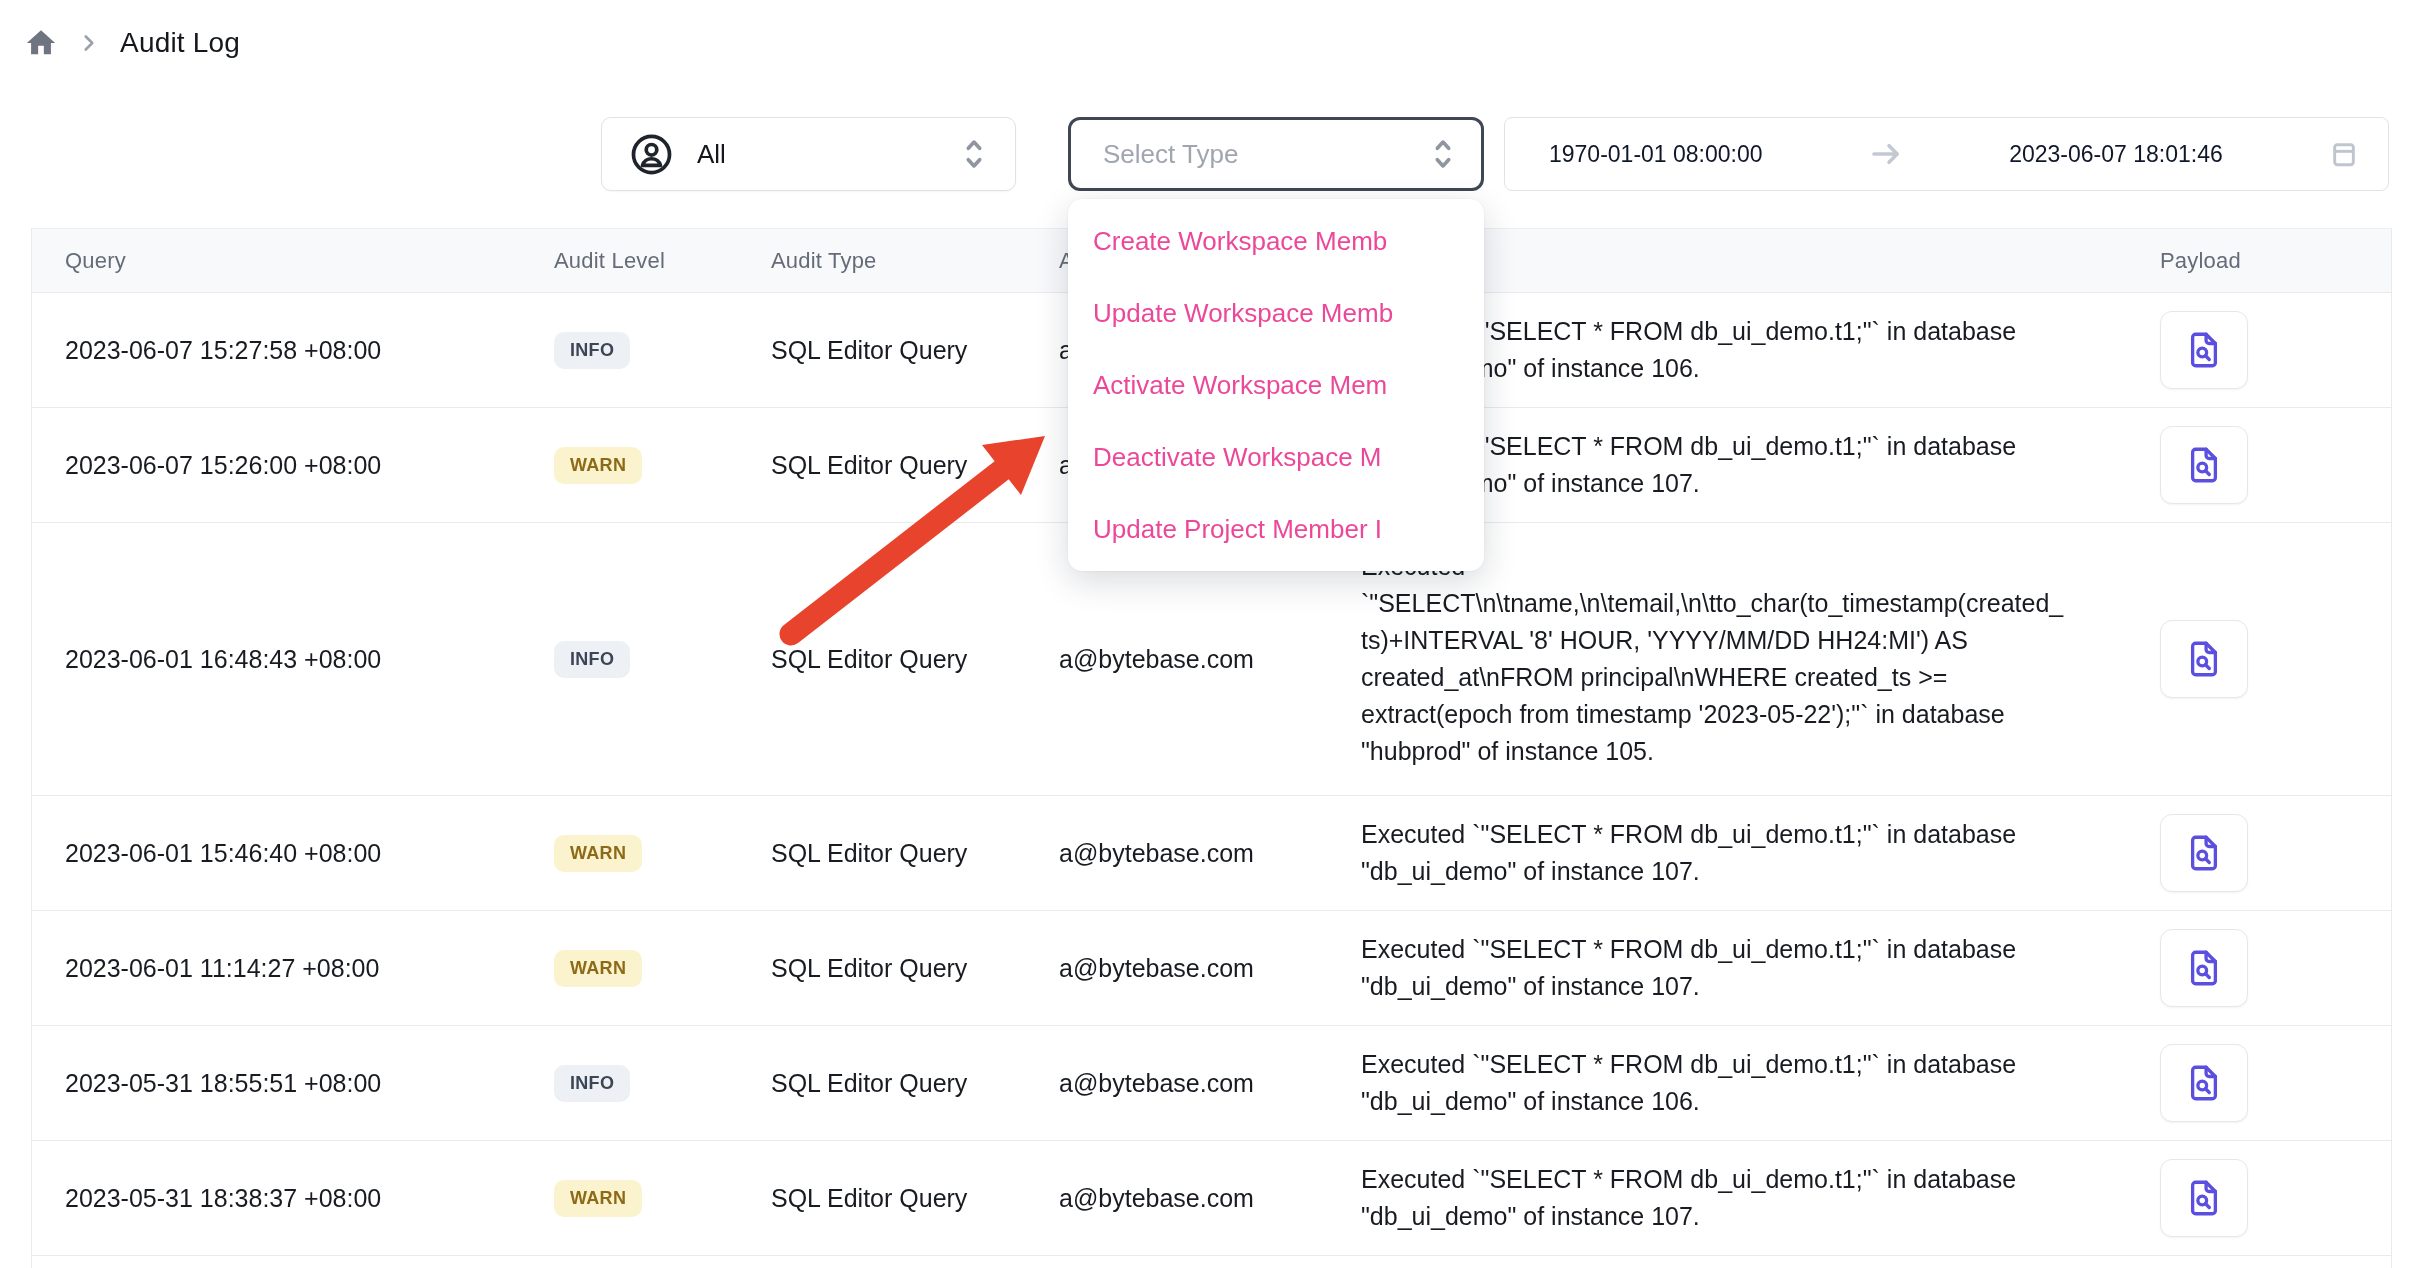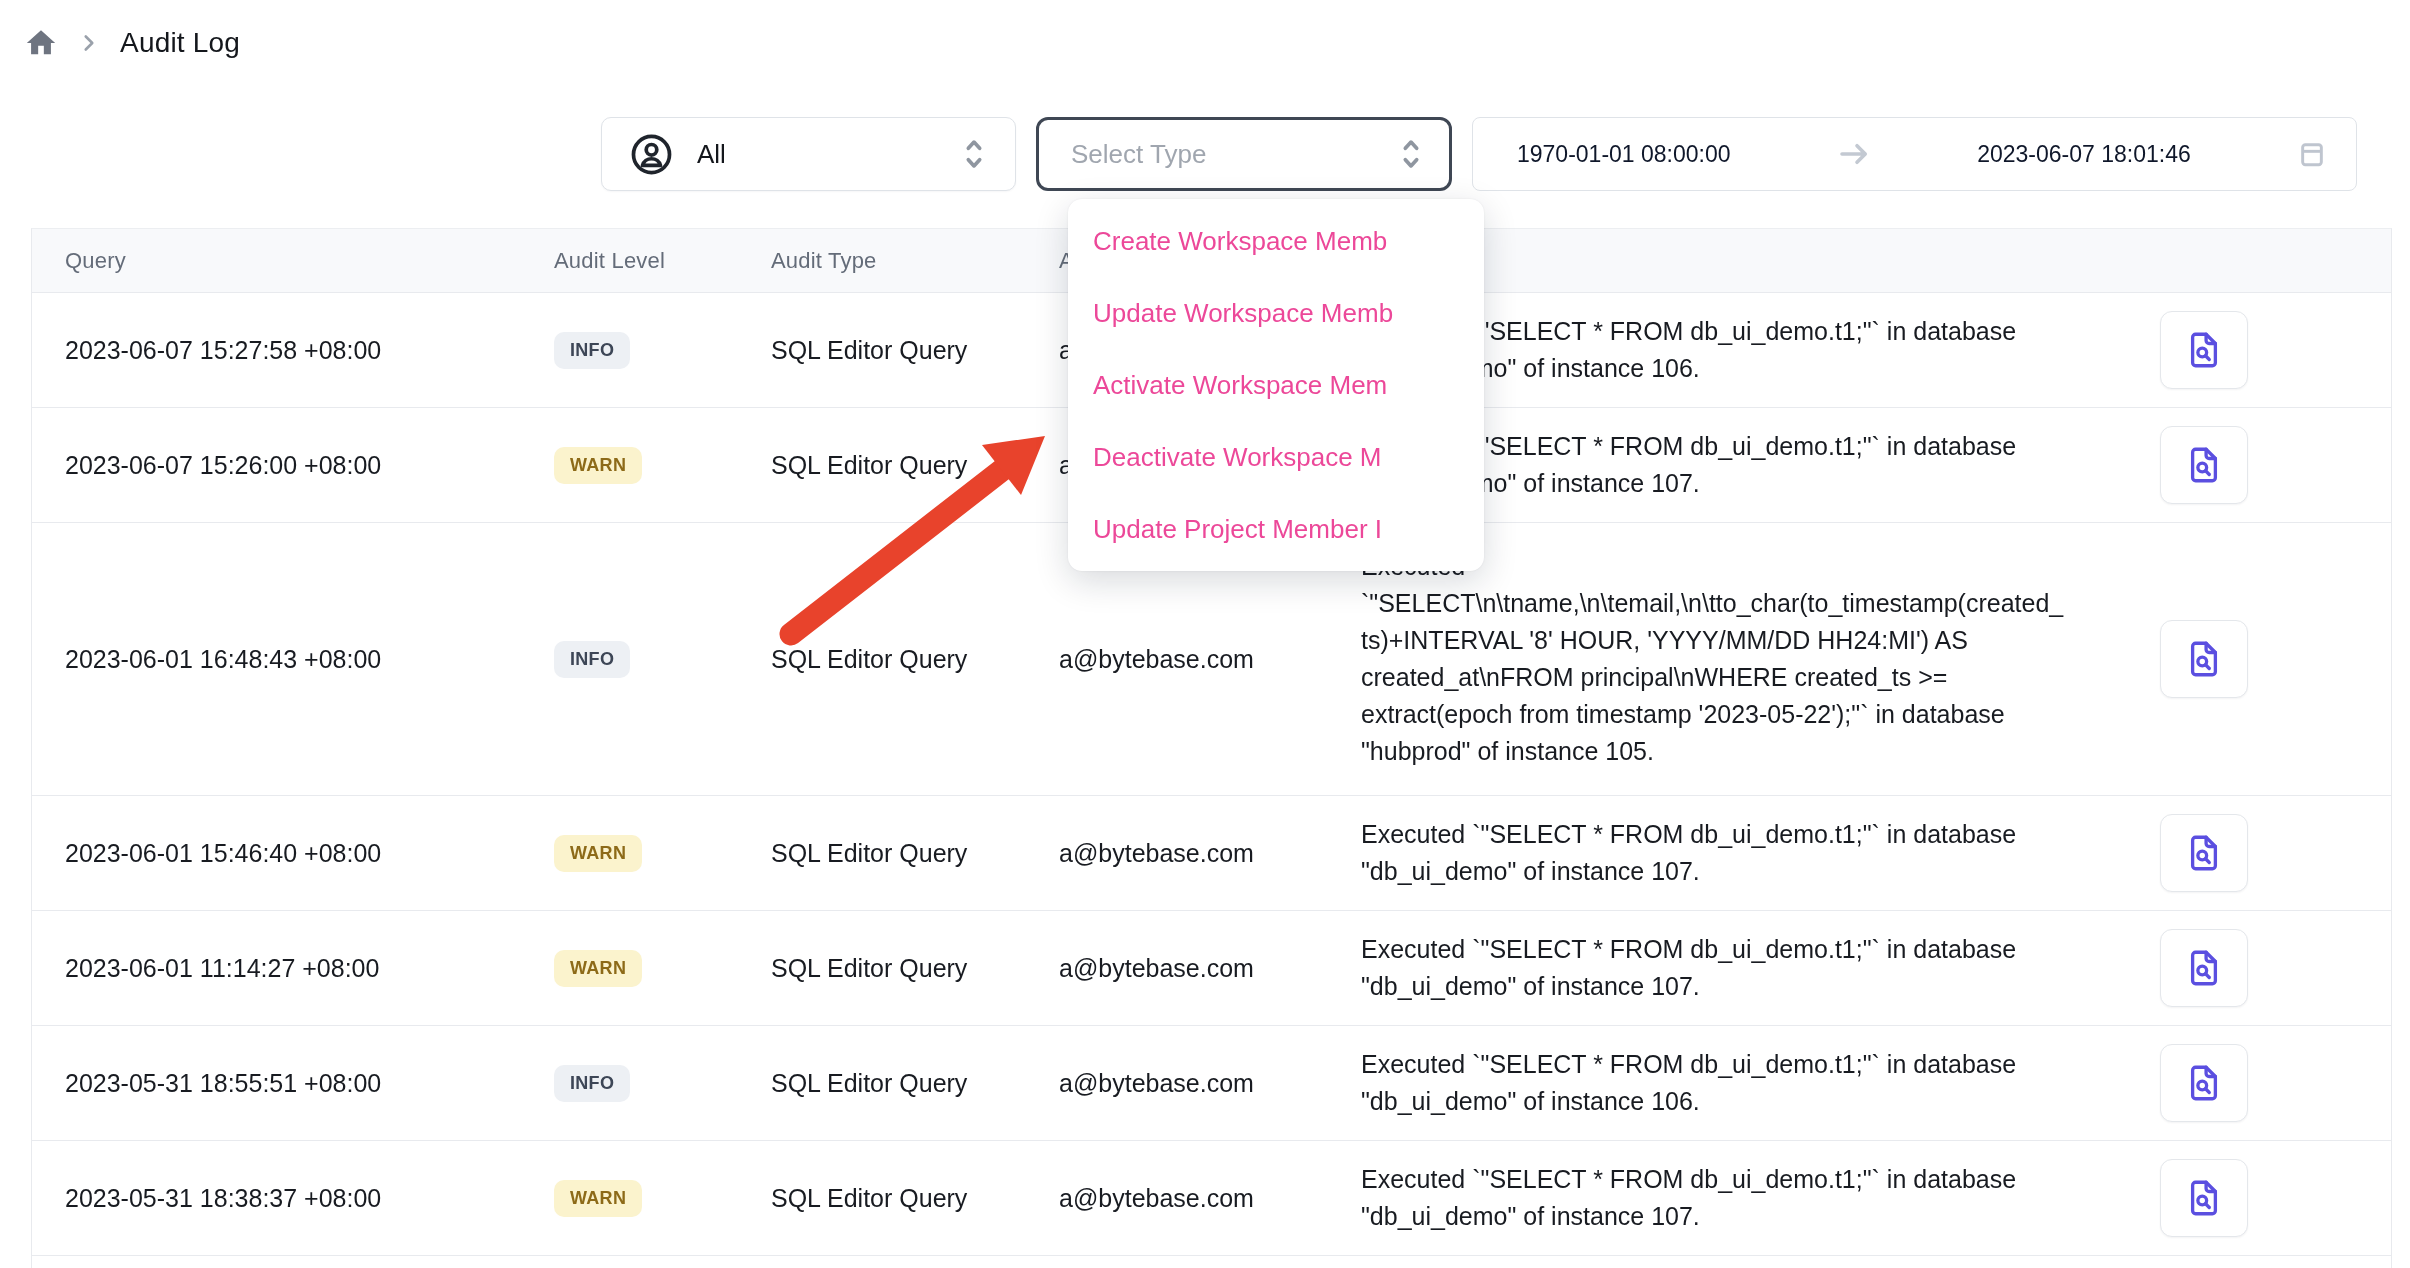--- a/index.html
+++ b/index.html
@@ -13,21 +13,21 @@
   .breadcrumb svg.chev { width:26px; height:26px; stroke:#9aa1ab; stroke-width:2.4; fill:none; stroke-linecap:round; stroke-linejoin:round; }
   .breadcrumb .title { font-size:28px; font-weight:500; color:#14171c; letter-spacing:.2px; }
 
   
   .filters { position:absolute; left:601px; top:117px; display:flex; gap:20px; align-items:stretch; }
   .select { height:74px; background:#fff; display:flex; align-items:center; }
   .actor-select { width:415px; border:1px solid #dfe3e8; border-radius:10px; padding:0 24px 0 26px;
     box-shadow:0 1px 2px rgba(16,24,40,.04); }
   .actor-select .picon { width:47px; height:47px; margin-right:22px; flex:0 0 auto; }
   .actor-select .val { font-size:26px; color:#14171c; flex:1; }
-  .type-select { width:416px; border:3px solid #3f4754; border-radius:12px; padding:0 21px 0 32px; }
+  .type-select { width:416px; border:3px solid #3f4754; border-radius:12px; padding:0 21px 0 32px;margin-left:32px; }
   .type-select .ph { font-size:26px; color:#a0a6af; flex:1; }
   .updown { width:34px; height:40px; flex:0 0 auto; }
   .updown path { stroke:#8f96a0; stroke-width:2.6; fill:none; stroke-linecap:round; stroke-linejoin:round; }
 
   .date-range { width:885px; border:1px solid #dfe3e8; border-radius:8px; padding:0 28px 0 44px;
     display:flex; align-items:center; justify-content:space-between; background:#fff; }
   .date-range .d { font-size:23px; color:#0f172a;text-align:right; }
   .date-range .arr { width:36px; height:36px; stroke:#c3c9d2; stroke-width:2.4; fill:none; stroke-linecap:round; stroke-linejoin:round; }
   .date-range .cal { width:32px; height:32px; stroke:#bfc5cf; stroke-width:2.2; fill:none; }
 
@@ -109,20 +109,21 @@
     </div>
   </div>
 
   <div class="table">
     <div class="tr thead">
       <div class="td">Query</div>
       <div class="td">Audit Level</div>
       <div class="td">Audit Type</div>
       <div class="td">Actor</div>
       <div class="td"></div>
+      <div class="td">Payload</div>
     </div>
 
     <div class="tbody">
 
       <div class="tr">
         <div class="td">2023-06-07 15:27:58 +08:00</div>
         <div class="td">
             <span class="badge info">INFO</span>
           </div>
         <div class="td">SQL Editor Query</div>

